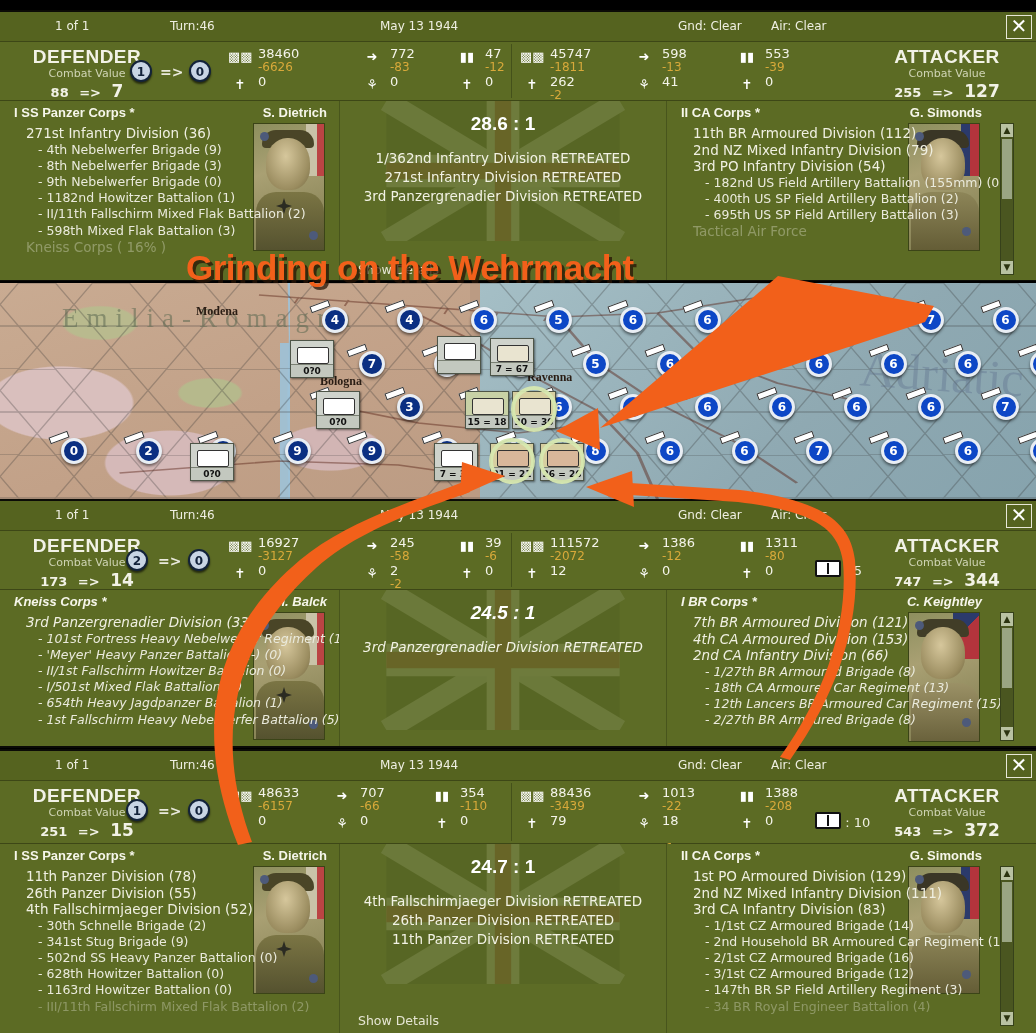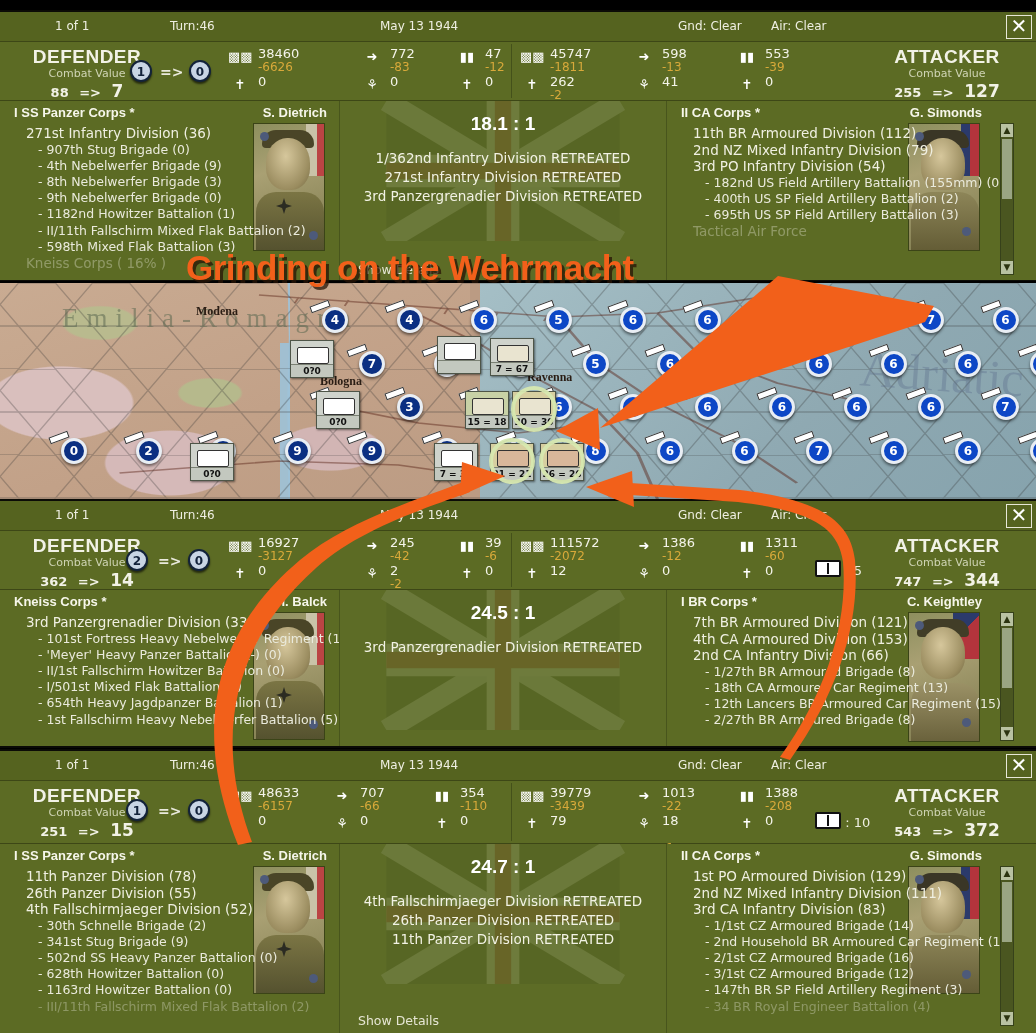--- a/index.html
+++ b/index.html
@@ -264,38 +264,37 @@
           <div class="flag" style="background:linear-gradient(90deg,#c9c3a8 0 60%,#b44 60% 100%);"></div>
           <div class="cap"></div>
             <div class="head"></div>
             <div class="body"></div>
           <div class="medal"></div>
             <div class="dot" style="left:6px;top:8px;"></div>
           <div class="dot" style="right:6px;bottom:10px;"></div>
         </div>
         <div class="oob">
           <div class="div1">271st Infantry Division (36)</div>
-          <div class="sub">- 907th Stug Brigade (0)</div>
           <div class="sub">- 4th Nebelwerfer Brigade (9)</div>
           <div class="sub">- 8th Nebelwerfer Brigade (3)</div>
           <div class="sub">- 9th Nebelwerfer Brigade (0)</div>
           <div class="sub">- 1182nd Howitzer Battalion (1)</div>
           <div class="sub">- II/11th Fallschirm Mixed Flak Battalion (2)</div>
           <div class="sub">- 598th Mixed Flak Battalion (3)</div>
           <div class="div1 faded">Kneiss Corps ( 16% )</div>
         </div>
       </div>
       <div class="col colM">
         <svg class="ghostflag" viewBox="0 0 100 60">
           <rect width="100" height="60" fill="#2b3a1c"></rect>
             <path d="M0 0 L100 60 M100 0 L0 60" stroke="#e8e8e8" stroke-width="9"></path>
           <path d="M50 0 V60 M0 30 H100" stroke="#ffffff" stroke-width="14"></path>
           <path d="M50 0 V60 M0 30 H100" stroke="#c33" stroke-width="7"></path>
         </svg>
-        <div class="ratio">18.1 : 1</div>
+        <div class="ratio">28.6 : 1</div>
         <div class="results">
           <div>1/362nd Infantry Division RETREATED</div>
           <div>271st Infantry Division RETREATED</div>
           <div>3rd Panzergrenadier Division RETREATED</div>
         </div>
         <a class="showdetails">Show Details</a>
       </div>
       <div class="col colR">
         <div class="corps">II CA Corps *</div>
         <div class="general" style="right:36px;">G. Simonds</div>
@@ -593,37 +592,37 @@
       <span class="tb-item" style="left:678px;">Gnd: Clear</span>
       <span class="tb-item" style="left:771px;">Air: Clear</span>
 
       <div class="tb-close">✕</div>
     </div>
     <div class="stats">
       <div class="divider-v" style="left:511px;"></div>
       <div class="side-label" style="left:2px;">
         <div class="big">DEFENDER</div>
         <div class="cv">Combat Value</div>
-        <div class="vals"><span>362</span>
+        <div class="vals"><span>173</span>
           <span style="margin:0 6px;">=&gt;</span>
           <span class="after">14</span></div>
       </div>
       <div class="hexbadge" style="left:126px;top:18px;">2</div>
       <span class="arrowtxt" style="left:158px;top:22px;">=&gt;</span>
       <div class="hexbadge" style="left:188px;top:18px;">0</div>
 
       <div class="statcell" style="left:228px;top:4px;">
           <span class="ic">▩▩</span>
           <span class="v">16927</span>
           <span class="d">-3127</span>
         </div>
       <div class="statcell" style="left:360px;top:4px;">
           <span class="ic">➜</span>
           <span class="v">245</span>
-          <span class="d">-42</span>
+          <span class="d">-58</span>
         </div>
       <div class="statcell" style="left:455px;top:4px;">
           <span class="ic">▮▮</span>
           <span class="v">39</span>
           <span class="d">-6</span>
         </div>
       <div class="statcell" style="left:228px;top:32px;">
           <span class="ic">✝</span>
           <span class="v">0</span>
           <span class="d"></span>
@@ -645,21 +644,21 @@
           <span class="d">-2072</span>
         </div>
       <div class="statcell" style="left:632px;top:4px;">
           <span class="ic">➜</span>
           <span class="v">1386</span>
           <span class="d">-12</span>
         </div>
       <div class="statcell" style="left:735px;top:4px;">
           <span class="ic">▮▮</span>
           <span class="v">1311</span>
-          <span class="d">-60</span>
+          <span class="d">-80</span>
         </div>
       <div class="statcell" style="left:520px;top:32px;">
           <span class="ic">✝</span>
           <span class="v">12</span>
           <span class="d"></span>
         </div>
       <div class="statcell" style="left:632px;top:32px;">
           <span class="ic">⚘</span>
           <span class="v">0</span>
           <span class="d"></span>
@@ -673,21 +672,21 @@
       <div class="fortbadge" style="left:815px;top:29px;"><span class="box"></span> <span>: 5</span></div>
 
       <div class="side-label" style="left:862px;">
         <div class="big">ATTACKER</div>
         <div class="cv">Combat Value</div>
         <div class="vals"><span>747</span>
           <span style="margin:0 6px;">=&gt;</span>
           <span class="after">344</span></div>
       </div>
     </div>
-    <div class="lower" style="height:159px;">
+    <div class="lower" style="height:159px;font-style:italic;">
       <div class="divider-col" style="left:339px;"></div>
       <div class="divider-col" style="left:666px;"></div>
       <div class="col colL">
         <div class="corps">Kneiss Corps *</div>
         <div class="general">H. Balck</div>
         <div class="portrait" style="right:14px;">
           <div class="flag" style="background:linear-gradient(90deg,#c9c3a8 0 60%,#b44 60% 100%);"></div>
           <div class="cap"></div>
             <div class="head"></div>
             <div class="body"></div>
@@ -795,21 +794,21 @@
           <span class="d"></span>
         </div>
       <div class="statcell" style="left:430px;top:32px;">
           <span class="ic">✝</span>
           <span class="v">0</span>
           <span class="d"></span>
         </div>
 
       <div class="statcell" style="left:520px;top:4px;">
           <span class="ic">▩▩</span>
-          <span class="v">39779</span>
+          <span class="v">88436</span>
           <span class="d">-3439</span>
         </div>
       <div class="statcell" style="left:632px;top:4px;">
           <span class="ic">➜</span>
           <span class="v">1013</span>
           <span class="d">-22</span>
         </div>
       <div class="statcell" style="left:735px;top:4px;">
           <span class="ic">▮▮</span>
           <span class="v">1388</span>

